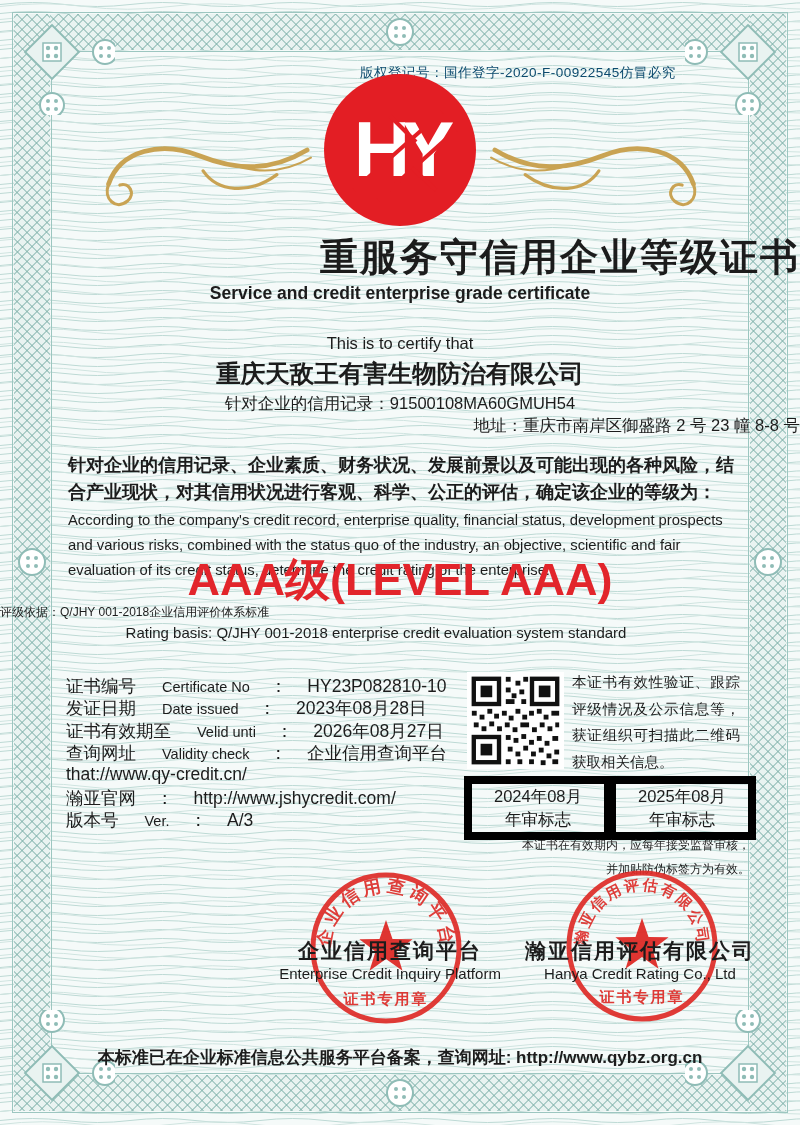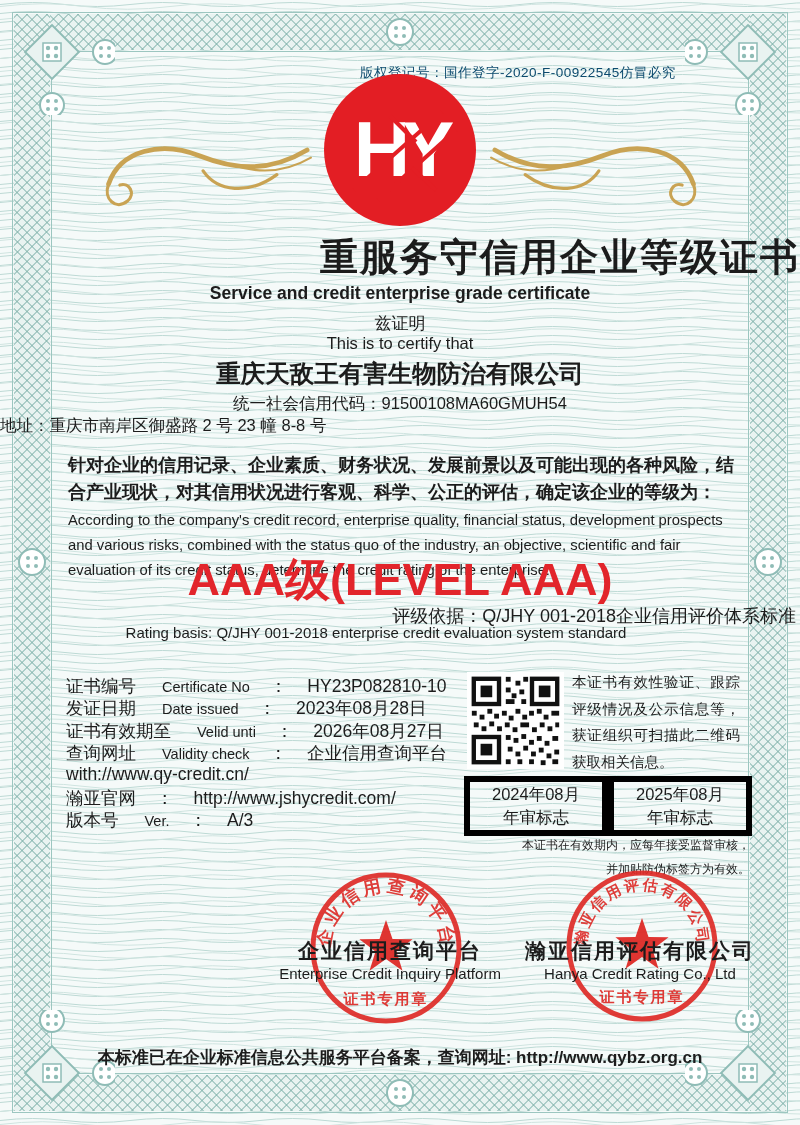--- a/index.html
+++ b/index.html
@@ -33,34 +33,34 @@
   .logo{top:72px;left:320px;z-index:6;}
   .flourish{top:116px;width:238px;height:104px;z-index:5;}
   .flourish.l{left:86px;}
   .flourish.r{left:478px;transform:scaleX(-1);}
   .title{top:232px;left:0;width:800px;text-align:right;font-size:38px;font-weight:800;letter-spacing:2px;z-index:5;}
   .subtitle{top:283px;left:0;width:800px;text-align:center;font-size:17.5px;font-weight:600;z-index:5;}
   .certify-cn{top:312px;left:0;width:800px;text-align:center;font-size:17px;z-index:5;}
   .certify-en{top:334px;left:0;width:800px;text-align:center;font-size:16.5px;z-index:5;}
   .company{top:357px;left:0;width:800px;text-align:center;font-size:24.5px;font-weight:800;z-index:5;}
   .creditcode{top:393px;left:0;width:800px;text-align:center;font-size:16.5px;z-index:5;}
-  .address{top:415px;left:0;width:800px;text-align:left;font-size:16.5px;z-index:5;}
+  .address{top:415px;left:0;width:800px;text-align:right;font-size:16.5px;z-index:5;}
   .eval-cn{top:452px;left:68px;width:666px;font-size:18px;line-height:27px;font-weight:600;z-index:5;text-align:justify;}
   .eval-en{top:508px;left:68px;width:670px;font-size:14.8px;line-height:25px;z-index:5;}
   .rating{top:550px;left:0;width:800px;text-align:center;font-size:45px;font-weight:800;color:#e2252b;z-index:5;}
-  .basis-cn{top:604px;left:0;width:796px;text-align:right;font-size:18px;z-index:5;}
+  .basis-cn{top:604px;left:0;width:796px;text-align:left;font-size:12px;z-index:5;}
   .basis-en{top:624px;left:0;width:752px;text-align:center;font-size:15px;z-index:5;}
   .details{top:674px;left:66px;z-index:5;}
   .dline{display:flex;align-items:baseline;height:22.4px;white-space:nowrap;gap:20px;}
   .dcn{font-size:17.5px;}
   .den{font-size:14.5px;margin-left:6px;}
   .dval{font-size:17.5px;}
   .qr{top:672px;left:467px;z-index:5;}
   .qrnote{top:669px;left:572px;width:168px;font-size:14.5px;line-height:26.5px;z-index:5;text-align:justify;}
-  .yearbox{position:absolute;top:776px;height:48px;border:6px solid #000000;z-index:5;
+  .yearbox{position:absolute;top:776px;height:48px;border:8px solid #000000;z-index:5;
     display:flex;flex-direction:column;justify-content:center;text-align:center;
     font-size:16.5px;line-height:23px;background:transparent;}
   .yearbox.b1{left:464px;width:132px;}
   .yearbox.b2{left:608px;width:132px;}
   .supervision{top:833px;left:448px;width:302px;font-size:12px;line-height:24px;z-index:5;text-align:right;}
   .seal{z-index:5;width:160px;height:160px;}
   .seal.s1{top:868px;left:306px;}
   .seal.s2{top:866px;left:562px;}
   .orgblock{z-index:6;text-align:center;}
   .orgblock.o1{top:938px;left:272px;width:236px;}
@@ -250,24 +250,23 @@
     <g stroke="#e31e24" stroke-width="4">
       <line x1="34" y1="118" x2="122" y2="40"></line>
       <line x1="58" y1="128" x2="136" y2="58"></line>
       <line x1="70" y1="44" x2="96" y2="70"></line>
       <line x1="92" y1="96" x2="116" y2="118"></line>
     </g>
   </svg>
 
   <div class="abs title">重服务守信用企业等级证书</div>
   <div class="abs subtitle">Service and credit enterprise grade certificate</div>
-  <div class="abs certify-cn">兹证明</div>
   <div class="abs certify-en">This is to certify that</div>
   <div class="abs company">重庆天敌王有害生物防治有限公司</div>
-  <div class="abs creditcode">统一社会信用代码：91500108MA60GMUH54</div>
+  <div class="abs creditcode">针对企业的信用记录：91500108MA60GMUH54</div>
   <div class="abs address">地址：重庆市南岸区御盛路 2 号 23 幢 8-8 号</div>
 
   <div class="abs eval-cn">针对企业的信用记录、企业素质、财务状况、发展前景以及可能出现的各种风险，结合产业现状，对其信用状况进行客观、科学、公正的评估，确定该企业的等级为：</div>
   <div class="abs eval-en">According to the company's credit record, enterprise quality, financial status, development prospects and various risks, combined with the status quo of the industry, an objective, scientific and fair evaluation of its credit status, determine the credit rating of the enterprise:</div>
   <div class="abs rating">AAA级(LEVEL AAA)</div>
   <div class="abs basis-cn">评级依据：Q/JHY 001-2018企业信用评价体系标准</div>
   <div class="abs basis-en">Rating basis: Q/JHY 001-2018 enterprise credit evaluation system standard</div>
 
   <div class="abs details">
     <div class="dline">
@@ -288,21 +287,21 @@
       <span class="dcn">：</span>
       <span class="dval">2026年08月27日</span>
     </div>
     <div class="dline">
       <span class="dcn">查询网址</span>
       <span class="den">Validity check</span>
       <span class="dcn">：</span>
       <span class="dval">企业信用查询平台</span>
     </div>
     <div class="dline">
-      <span class="dval">with://www.qy-credit.cn/</span>
+      <span class="dval">that://www.qy-credit.cn/</span>
     </div>
     <div class="dline">
       <span class="dcn">瀚亚官网</span>
       <span class="dcn">：</span>
       <span class="dval">http://www.jshycredit.com/</span>
     </div>
     <div class="dline">
       <span class="dcn">版本号</span>
       <span class="den">Ver.</span>
       <span class="dcn">：</span>

